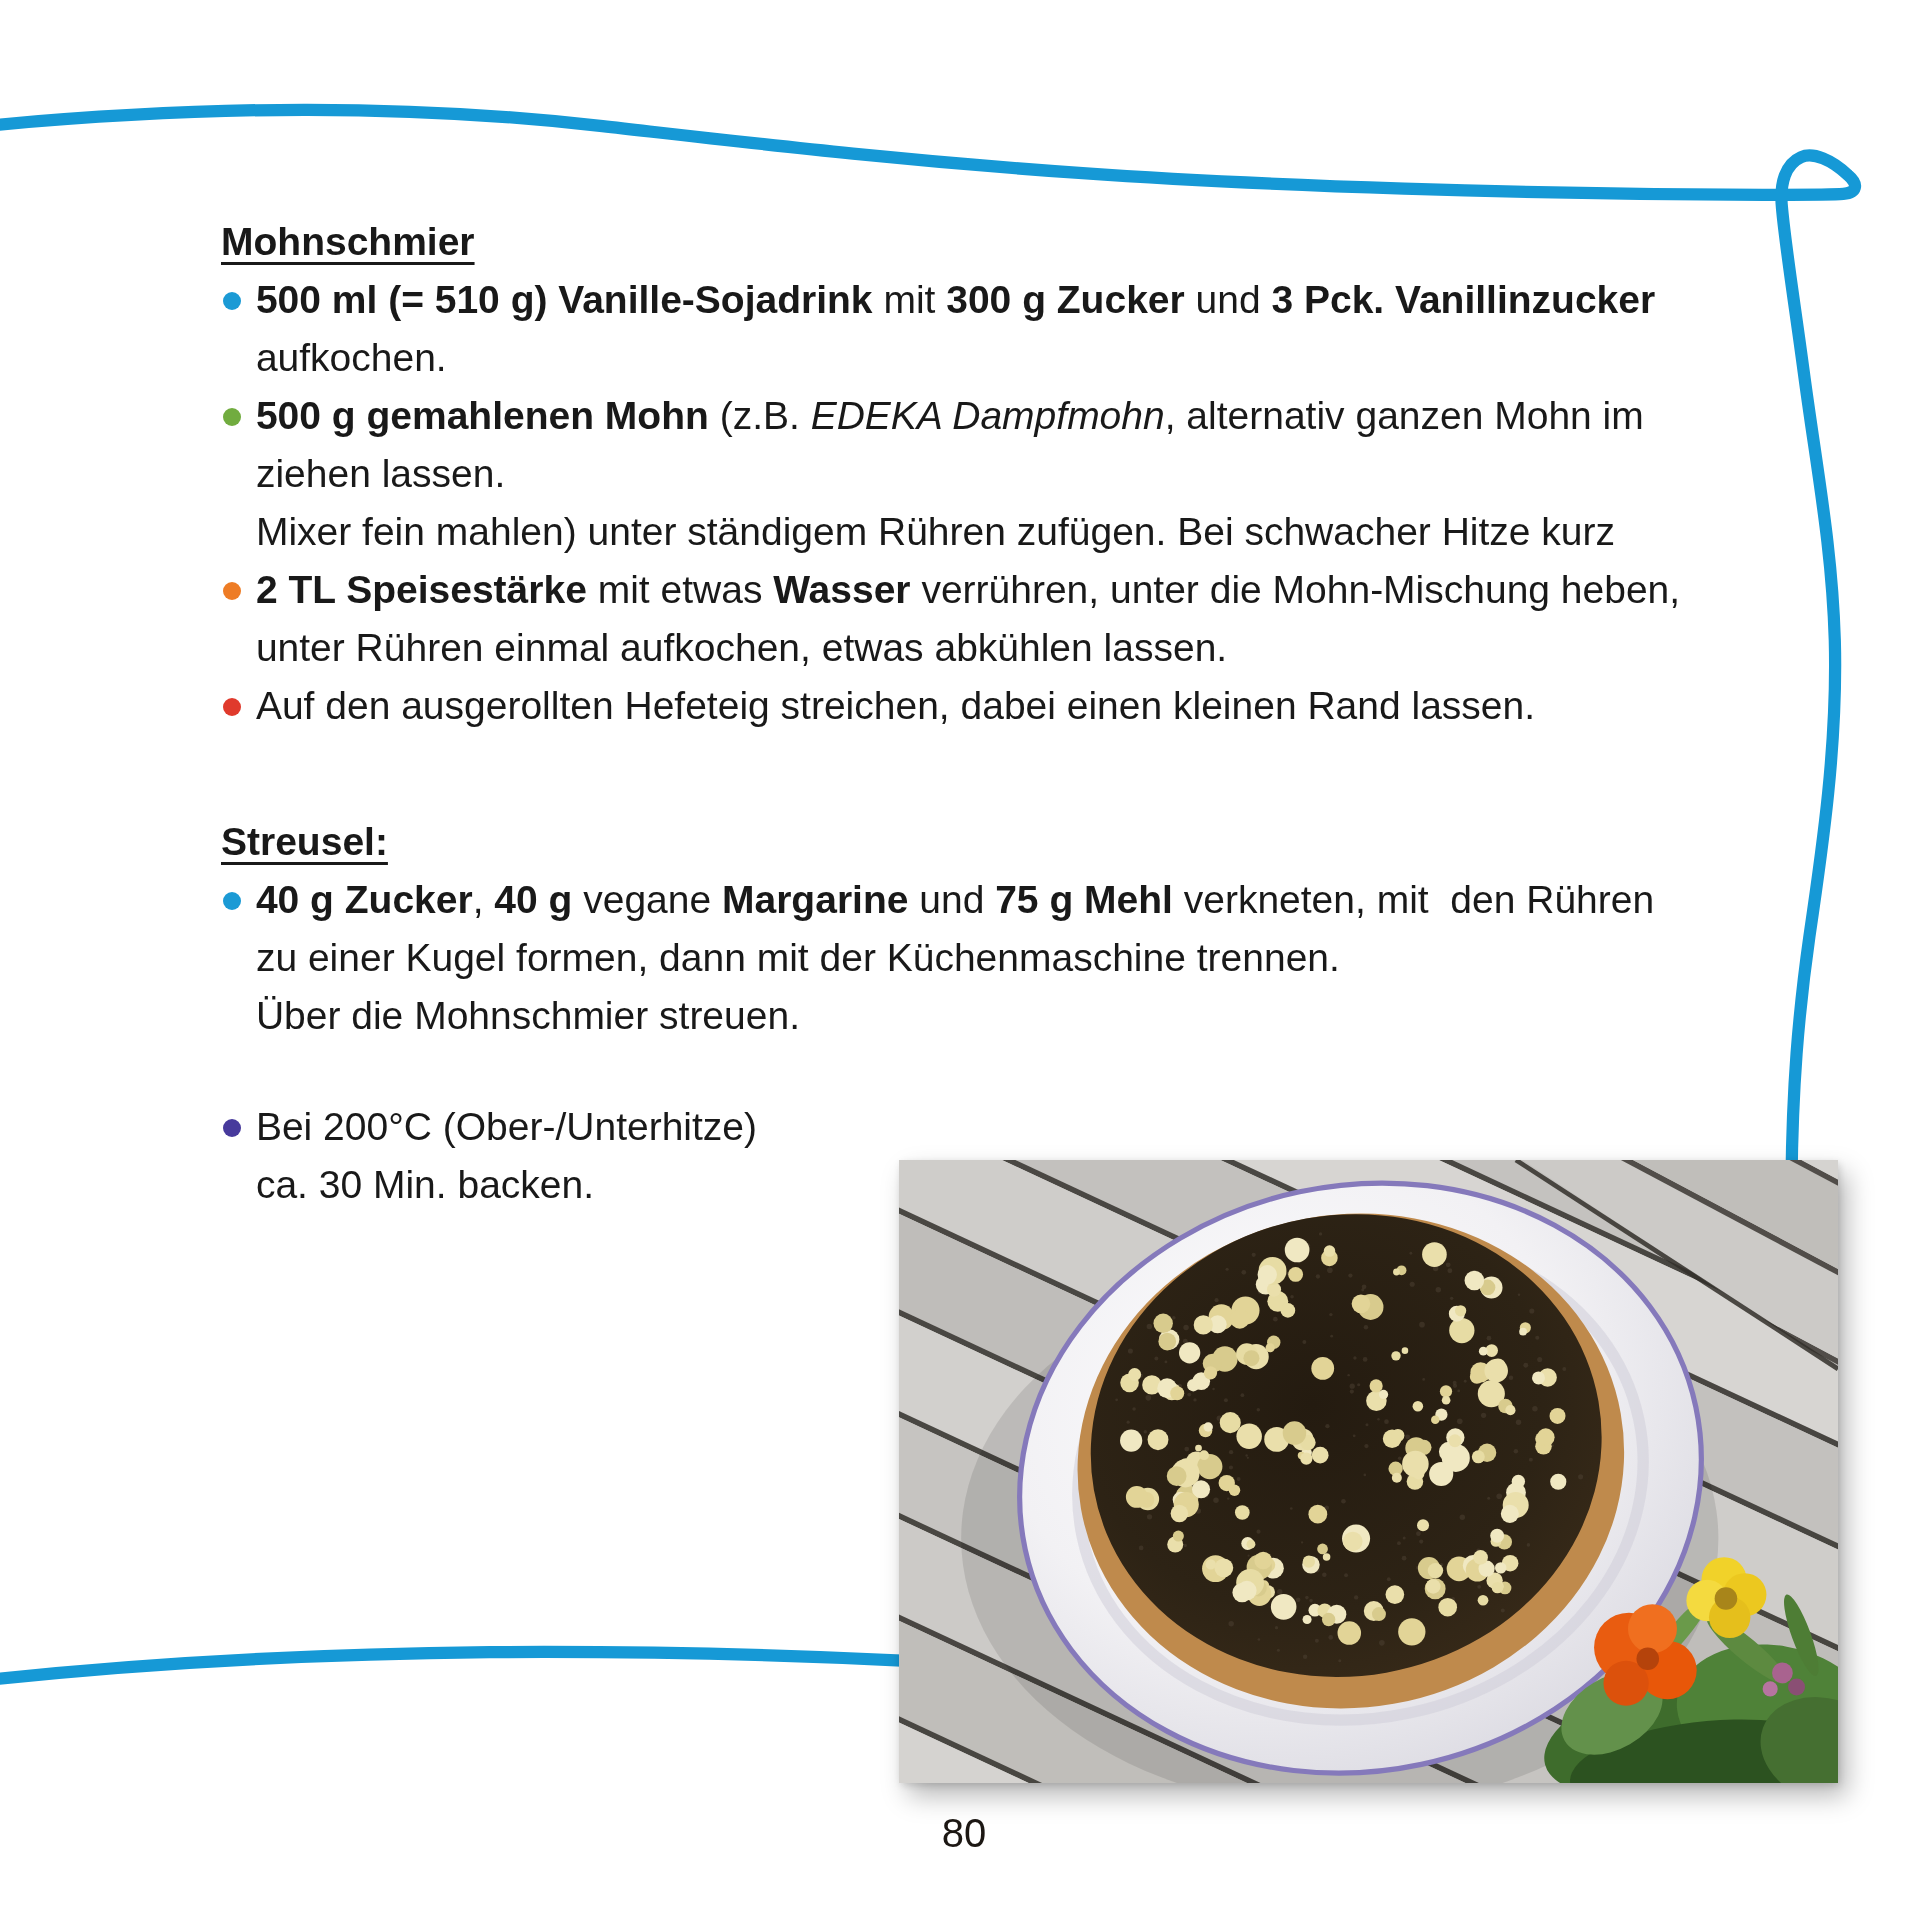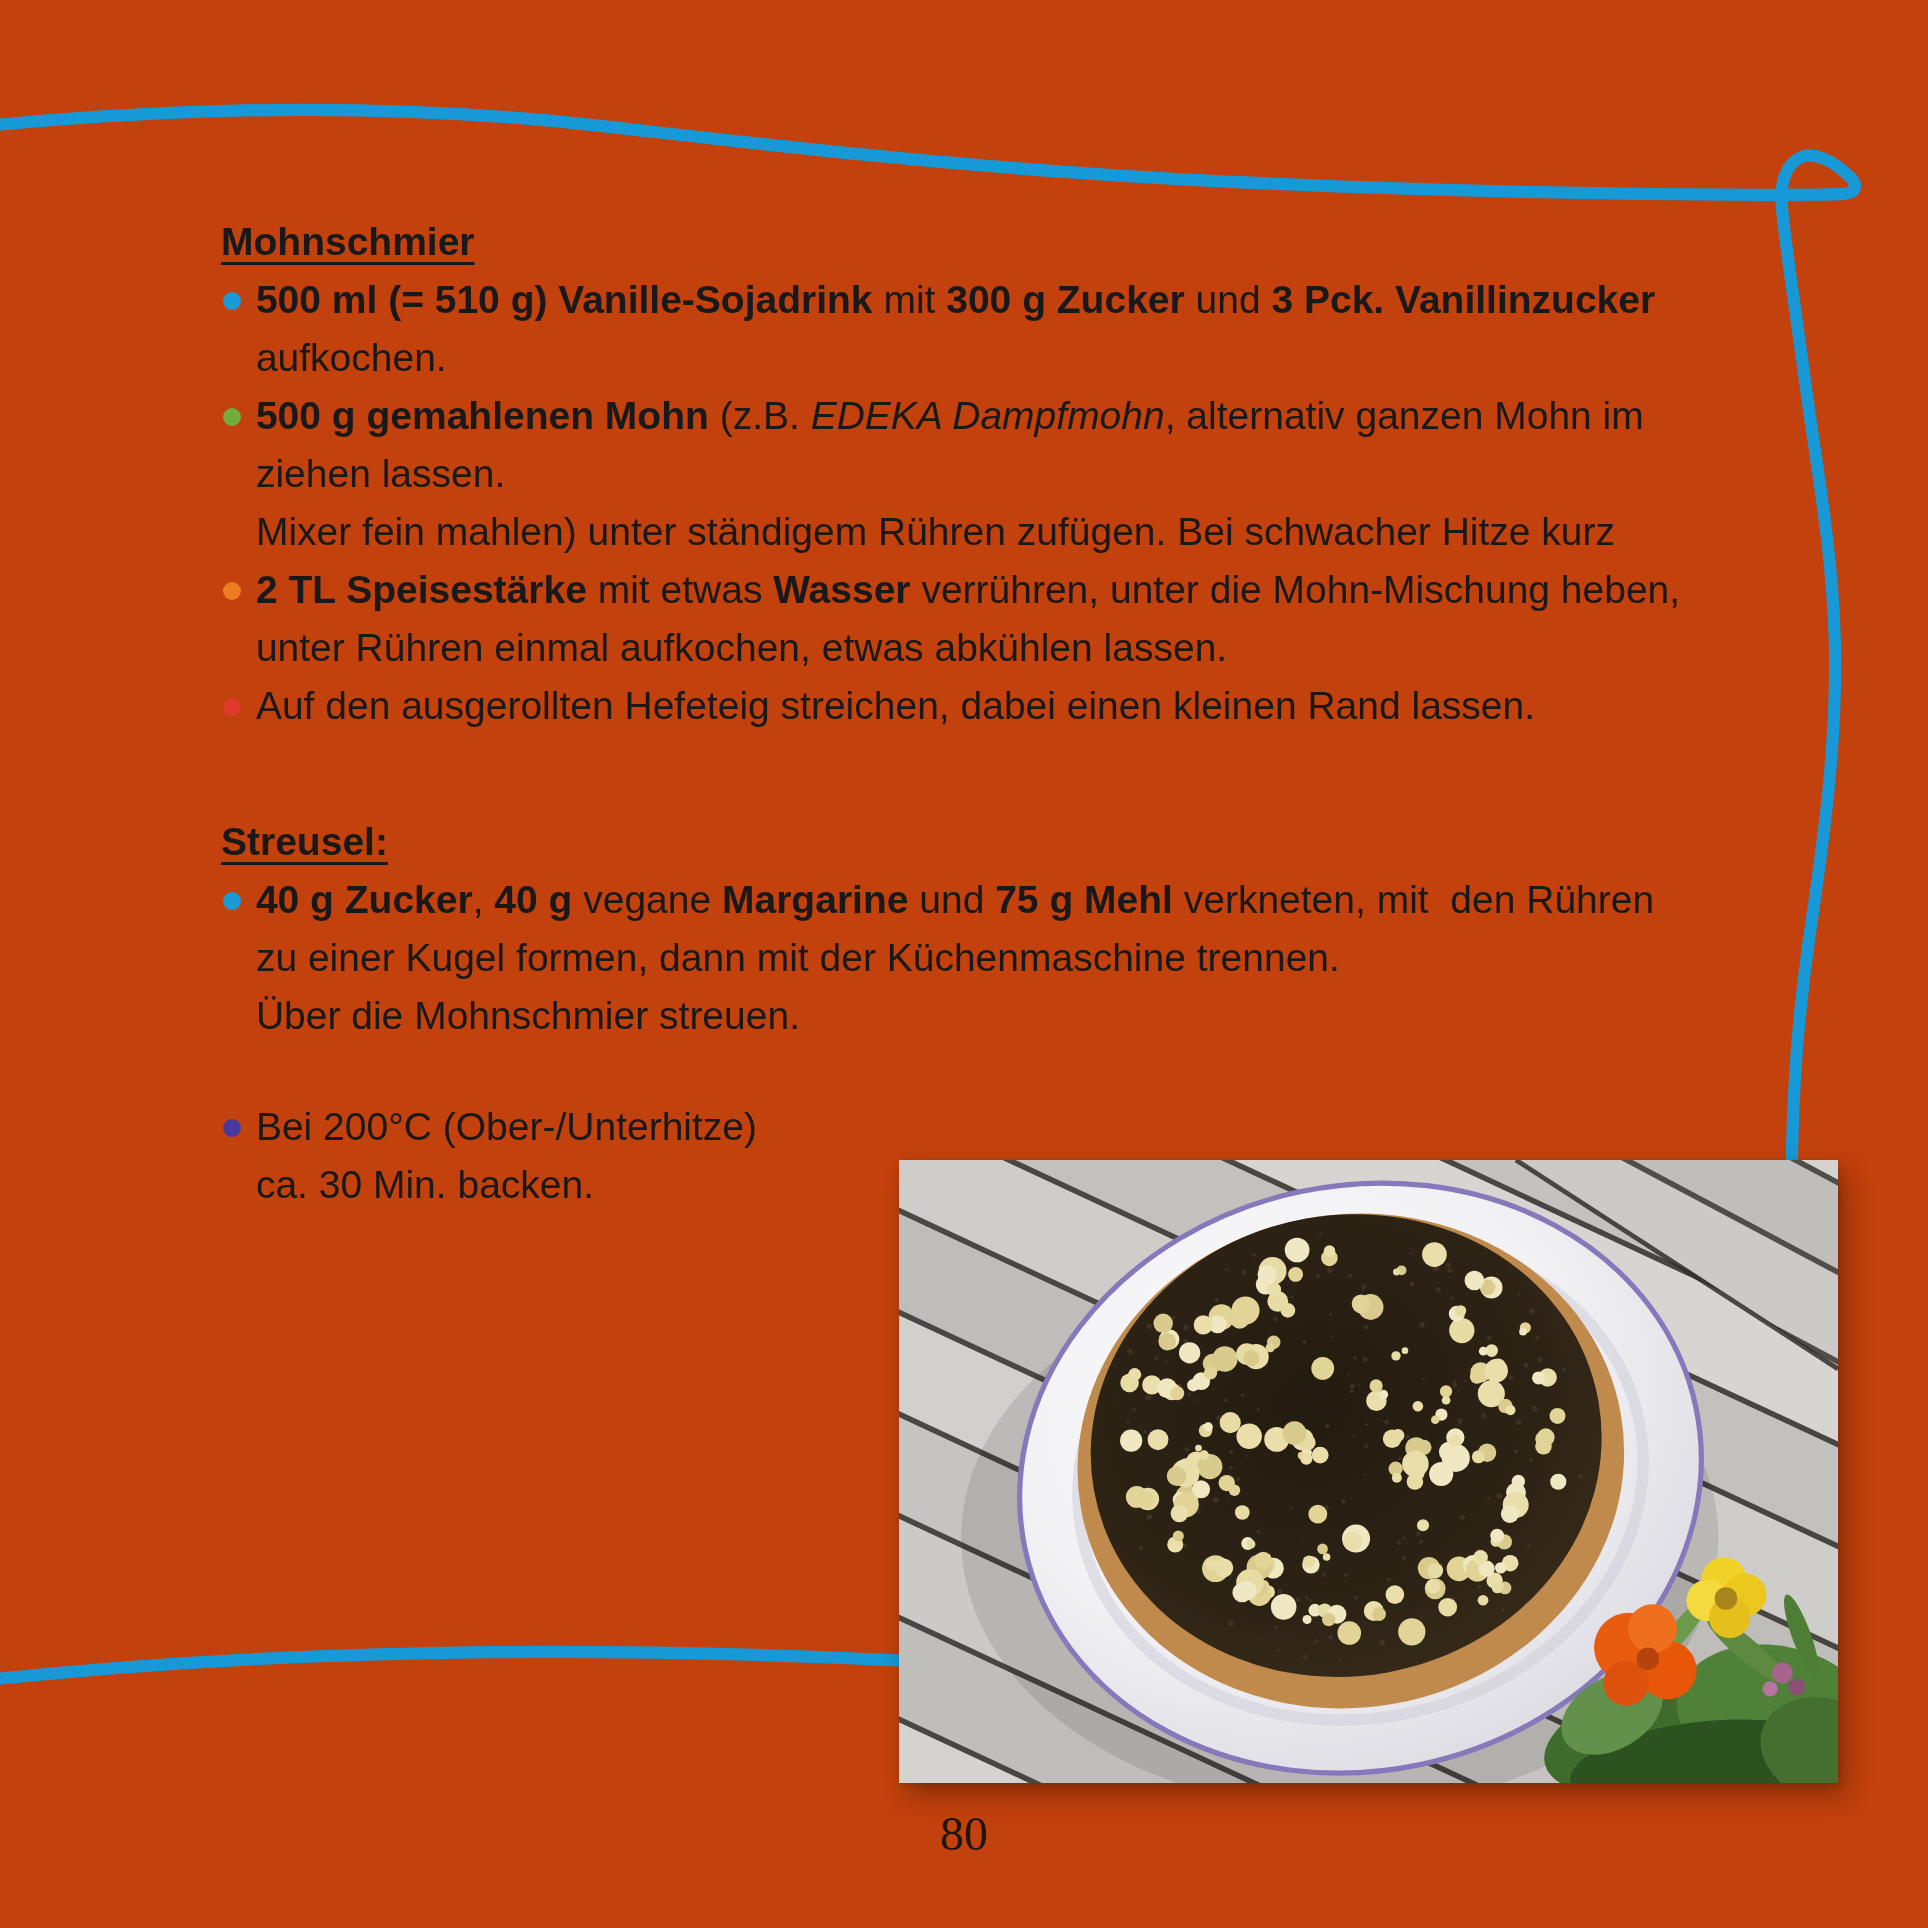--- a/index.html
+++ b/index.html
@@ -1,18 +1,18 @@
 <!DOCTYPE html>
 <html lang="de" style="font-size:15px"><head>
 <meta charset="utf-8">
 <title>Rezeptseite 80</title>
 <style>
   html,body{margin:0;padding:0;background:#e9e9e9;}
   .page{
-    position:relative;width:1928px;height:1928px;background:#c2410c;
+    position:relative;width:1928px;height:1928px;background:#ffffff;
     overflow:hidden;font-family:"Liberation Sans",sans-serif;color:#191919;
   }
   .curves{position:absolute;left:0;top:0;width:1928px;height:1928px;}
   #recipe{position:absolute;left:221px;top:213px;width:1620px;}
   .recipe-section{margin:0;}
   .recipe-section + .recipe-section{margin-top:78px;}
   .recipe-section:last-child{margin-top:53px;}
   .heading{
     font-size:39px;line-height:58px;font-weight:700;margin:0;
     text-decoration:underline;text-decoration-thickness:2.8px;text-underline-offset:6.6px;
@@ -24,21 +24,21 @@
   .b{font-weight:700;}
   .i{font-style:italic;}
   .photo{
     position:absolute;left:899px;top:1160px;width:939px;height:623px;
     box-shadow:9.4px 13px 24.5px rgba(0,0,0,.28), 1.9px 2.8px 7.5px rgba(0,0,0,.15);
     background:#c9c7c3;
   }
   .photo svg{display:block;width:100%;height:100%;}
   .page-number{
     position:absolute;left:0;top:1810px;width:100%;text-align:center;
-    font-size:48px;line-height:47px;color:#1c1713;font-family:Liberation Serif, serif;
+    font-size:40px;line-height:47px;color:#1c1713;
   }
 </style>
 </head>
 <body>
 
 <div class="page">
 
   <svg class="curves" viewBox="0 0 2048 2048" aria-hidden="true">
     <path class="pen" d="M -8 133
       C 220 112, 430 110, 640 134

